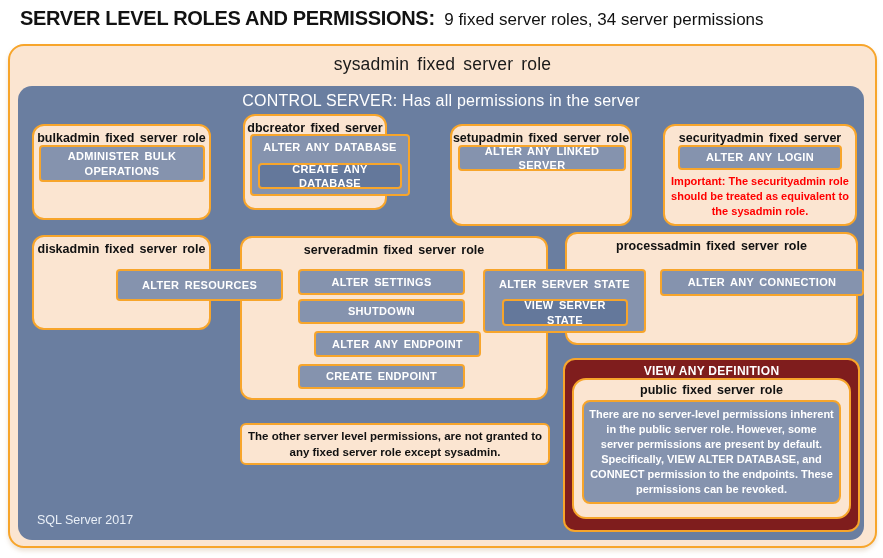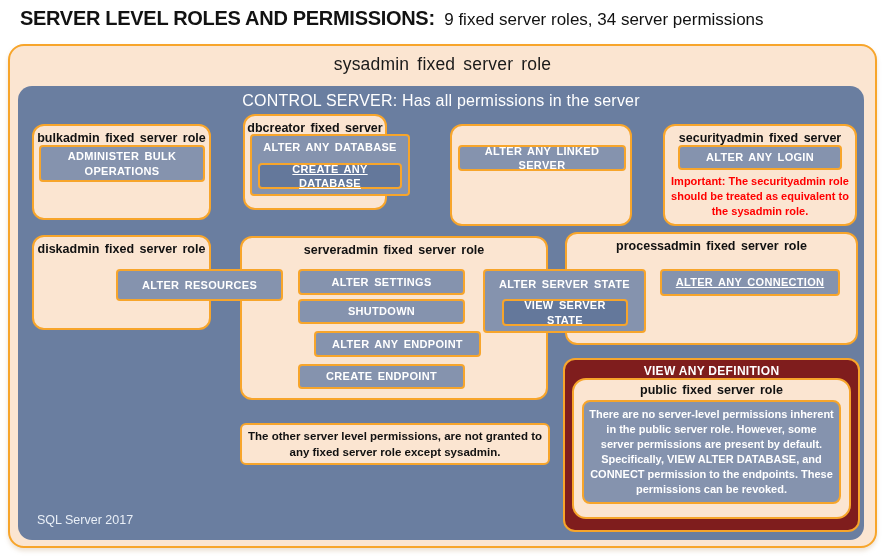--- a/index.html
+++ b/index.html
@@ -40,21 +40,21 @@
 
   .warning { position:absolute; color:#FF0000; font-weight:bold; font-size:11px;
     text-align:center; line-height:1.35; }
 
   
   .box-bulkadmin { left:32px; top:124px; width:179px; height:96px; }
   .perm-bulkadmin { left:5px; top:19px; width:166px; height:37px; }
 
   .box-dbcreator { left:243px; top:114px; width:144px; height:96px; }
   .perm-dbcreator { left:5px; top:18px; width:160px; height:62px; }
-  .perm-dbcreator-inner { left:6px; top:27px; width:144px; height:26px;text-decoration:underline; }
+  .perm-dbcreator-inner { left:6px; top:27px; width:144px; height:26px; }
 
   .box-setupadmin { left:450px; top:124px; width:182px; height:102px; }
   .perm-setupadmin { left:6px; top:19px; width:168px; height:26px; }
 
   .box-securityadmin { left:663px; top:124px; width:194px; height:102px; }
   .perm-securityadmin { left:13px; top:19px; width:164px; height:25px; }
   .warning-securityadmin { left:3px; top:48px; width:184px; }
 
   .box-diskadmin { left:32px; top:235px; width:179px; height:95px; }
   .bridge-alter-resources { left:116px; top:269px; width:167px; height:32px; }
@@ -62,21 +62,21 @@
   .box-serveradmin { left:240px; top:236px; width:308px; height:164px; }
   .perm-sa-0 { left:56px; top:31px; width:167px; height:26px; }
   .perm-sa-1 { left:56px; top:61px; width:167px; height:25px; }
   .perm-sa-2 { left:56px; top:93px; width:167px; height:26px;margin-left:16px; }
   .perm-sa-3 { left:56px; top:126px; width:167px; height:25px; }
 
   .bridge-alter-server-state { left:483px; top:269px; width:163px; height:64px; padding-top:6px; }
   .perm-view-server-state { left:17px; top:28px; width:126px; height:27px; }
 
   .box-processadmin { left:565px; top:232px; width:293px; height:113px; }
-  .perm-processadmin { left:93px; top:35px; width:180px; height:27px;text-decoration:underline; }
+  .perm-processadmin { left:93px; top:35px; width:204px; height:27px; }
 
   .footnote { position:absolute; left:240px; top:423px; width:310px; height:42px;
     background:#FBE5D1; border:2px solid #F7A52B; border-radius:6px; z-index:2;
     display:flex; align-items:center; justify-content:center; text-align:center;
     font-weight:bold; font-size:11.5px; color:#111; line-height:1.4; padding:2px 6px; }
 
   
   .vad { position:absolute; left:563px; top:358px; width:297px; height:174px;
     background:#7f1d1d; border:2px solid #F7A52B; border-radius:12px; z-index:2; }
   .vad-label { position:absolute; left:0; right:0; top:4px; text-align:center;
@@ -116,20 +116,21 @@
 
   <div class="role box-dbcreator">
     <div class="role-title">dbcreator fixed server role</div>
     <div class="perm perm--top perm-dbcreator">
       <span>ALTER ANY DATABASE</span>
       <div class="perm perm--dark perm-dbcreator-inner">CREATE ANY DATABASE</div>
     </div>
   </div>
 
   <div class="role box-setupadmin">
+    <div class="role-title">setupadmin fixed server role</div>
     <div class="perm perm-setupadmin">ALTER ANY LINKED SERVER</div>
   </div>
 
   <div class="role box-securityadmin">
     <div class="role-title">securityadmin fixed server role</div>
     <div class="perm perm-securityadmin">ALTER ANY LOGIN</div>
     <div class="warning warning-securityadmin">Important: The securityadmin role should be treated as equivalent to the sysadmin role.</div>
   </div>
 
   <div class="role box-diskadmin">

